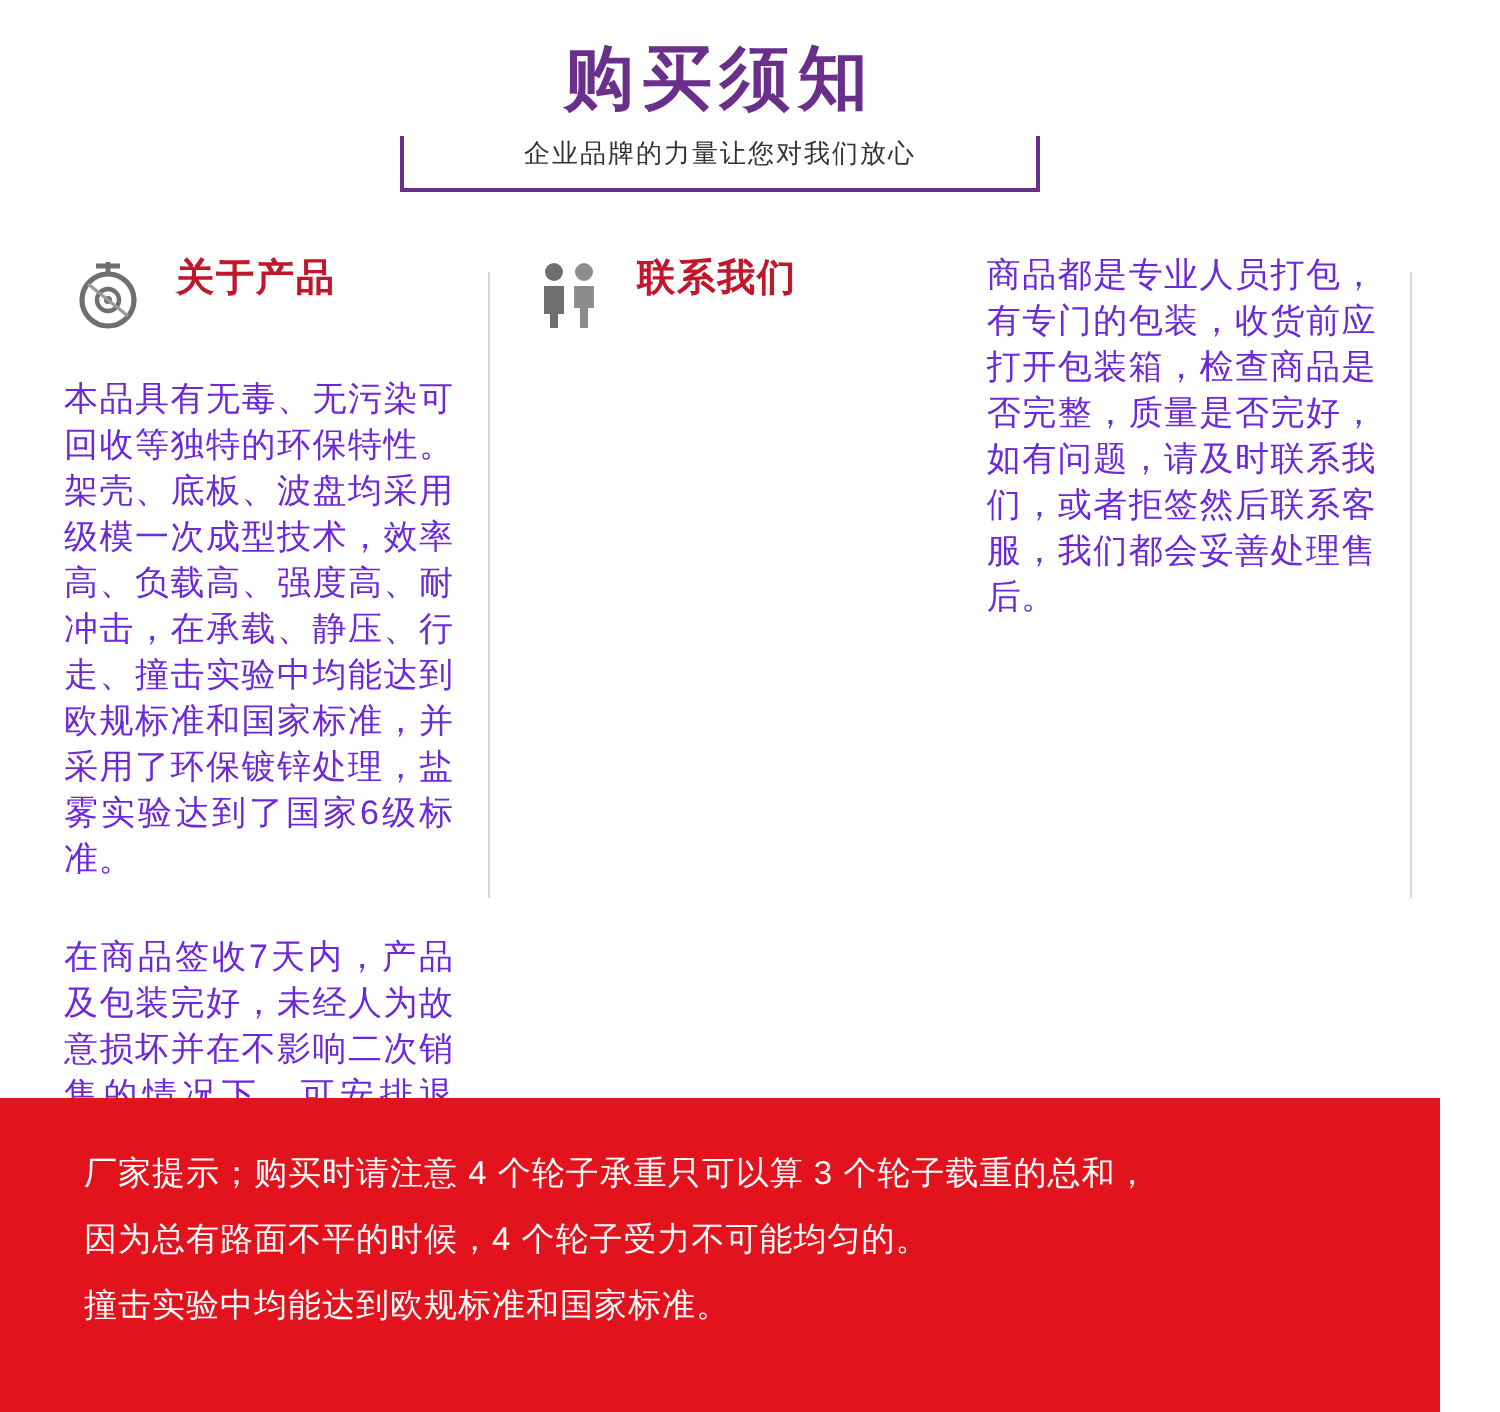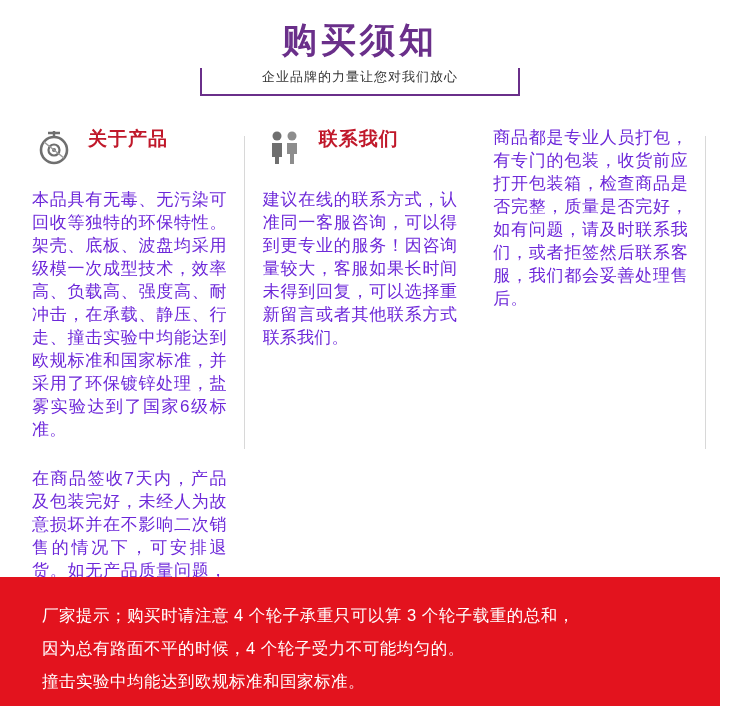--- a/index.html
+++ b/index.html
@@ -129,21 +129,21 @@
   }
 
   
   .notice {
     position: absolute;
     left: 0;
     right: 0;
     bottom: 0;
     background: #e3131e;
     color: #ffffff;
-    padding: 22px 42px 8px 42px;
+    padding: 22px 42px 36px 42px;
     box-sizing: border-box;
   }
   .notice-line {
     font-size: 16.5px;
     line-height: 33px;
     letter-spacing: 0.5px;
     white-space: nowrap;
   }
 
   svg { display: block; }
@@ -185,21 +185,20 @@
         <span class="cell-icon">
           <svg width="44" height="44" viewBox="0 0 44 44">
             <circle cx="14" cy="10" r="4.5" fill="#6f6f6f"></circle>
             <path d="M9 17 L19 17 L19 31 L16 31 L16 38 L12 38 L12 31 L9 31 Z" fill="#6f6f6f"></path>
             <circle cx="29" cy="10" r="4.5" fill="#8d8d8d"></circle>
             <path d="M24 17 L34 17 L34 28 L31 28 L31 38 L27 38 L27 28 L24 28 Z" fill="#8d8d8d"></path>
           </svg>
         </span>
         <span class="cell-title">联系我们</span>
       </div>
-      <div class="cell-body">建议在线的联系方式，认准同一客服咨询，可以得到更专业的服务！因咨询量较大，客服如果长时间未得到回复，可以选择重新留言或者其他联系方式联系我们。</div>
     </div>
 
 
     <div class="cell divider-right">
       <div class="cell-body">商品都是专业人员打包，有专门的包装，收货前应打开包装箱，检查商品是否完整，质量是否完好，如有问题，请及时联系我们，或者拒签然后联系客服，我们都会妥善处理售后。</div>
     </div>
 
     <div class="cell">
       <div class="cell-body">在商品签收7天内，产品及包装完好，未经人为故意损坏并在不影响二次销售的情况下，可安排退货。如无产品质量问题，需由买家承担来回运费。</div>
     </div>

